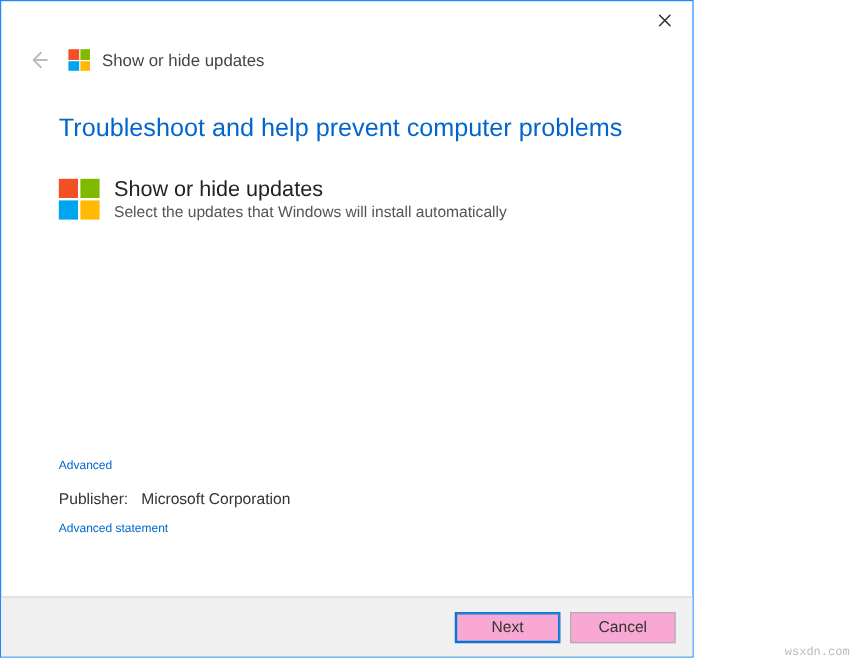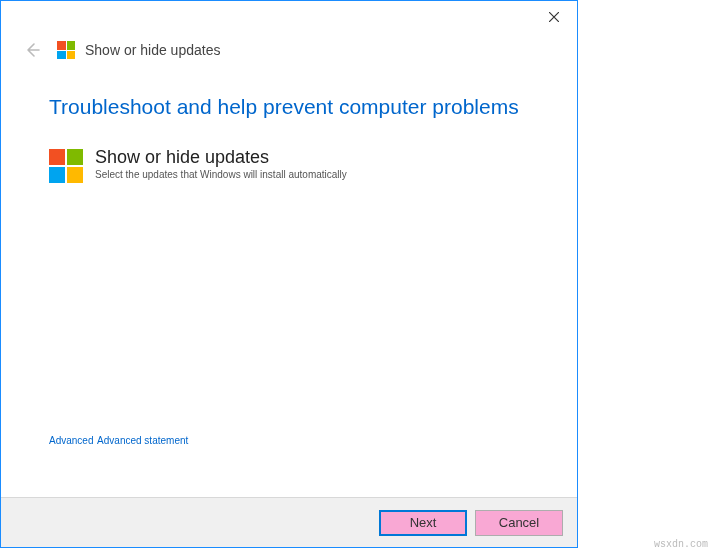--- a/index.html
+++ b/index.html
@@ -97,21 +97,21 @@
     .ms-logo-big div:nth-child(1){background:#f25022;}
     .ms-logo-big div:nth-child(2){background:#7fba00;}
     .ms-logo-big div:nth-child(3){background:#00a4ef;}
     .ms-logo-big div:nth-child(4){background:#ffb900;}
     .option-text .opt-title {
       font-size: 18px;
       color: #222;
       font-weight: 400;
     }
     .option-text .opt-desc {
-      font-size: 10px;
+      font-size: 13px;
       color: #555;
       margin-top: 1px;
     }
     .spacer { flex: 1; }
     .link {
       color: #0066cc;
       font-size: 10px;
       cursor: pointer;
       margin-bottom: 14px;
       display: inline-block;
@@ -194,20 +194,25 @@
       <div class="option-text">
         <div class="opt-title">Show or hide updates</div>
         <div class="opt-desc">Select the updates that Windows will install automatically</div>
       </div>
     </div>
 
     <div class="spacer"></div>
 
     <div class="footer-links">
       <span class="link">Advanced</span>
+      <div class="publisher-row">
+        <span class="label">Publisher:</span>
+        &nbsp;
+        <span>Microsoft Corporation</span>
+      </div>
       <span class="link">Advanced statement</span>
     </div>
   </div>
 
   <div class="button-bar">
     <button class="btn default">Next</button>
     <button class="btn">Cancel</button>
   </div>
 
 </div>

